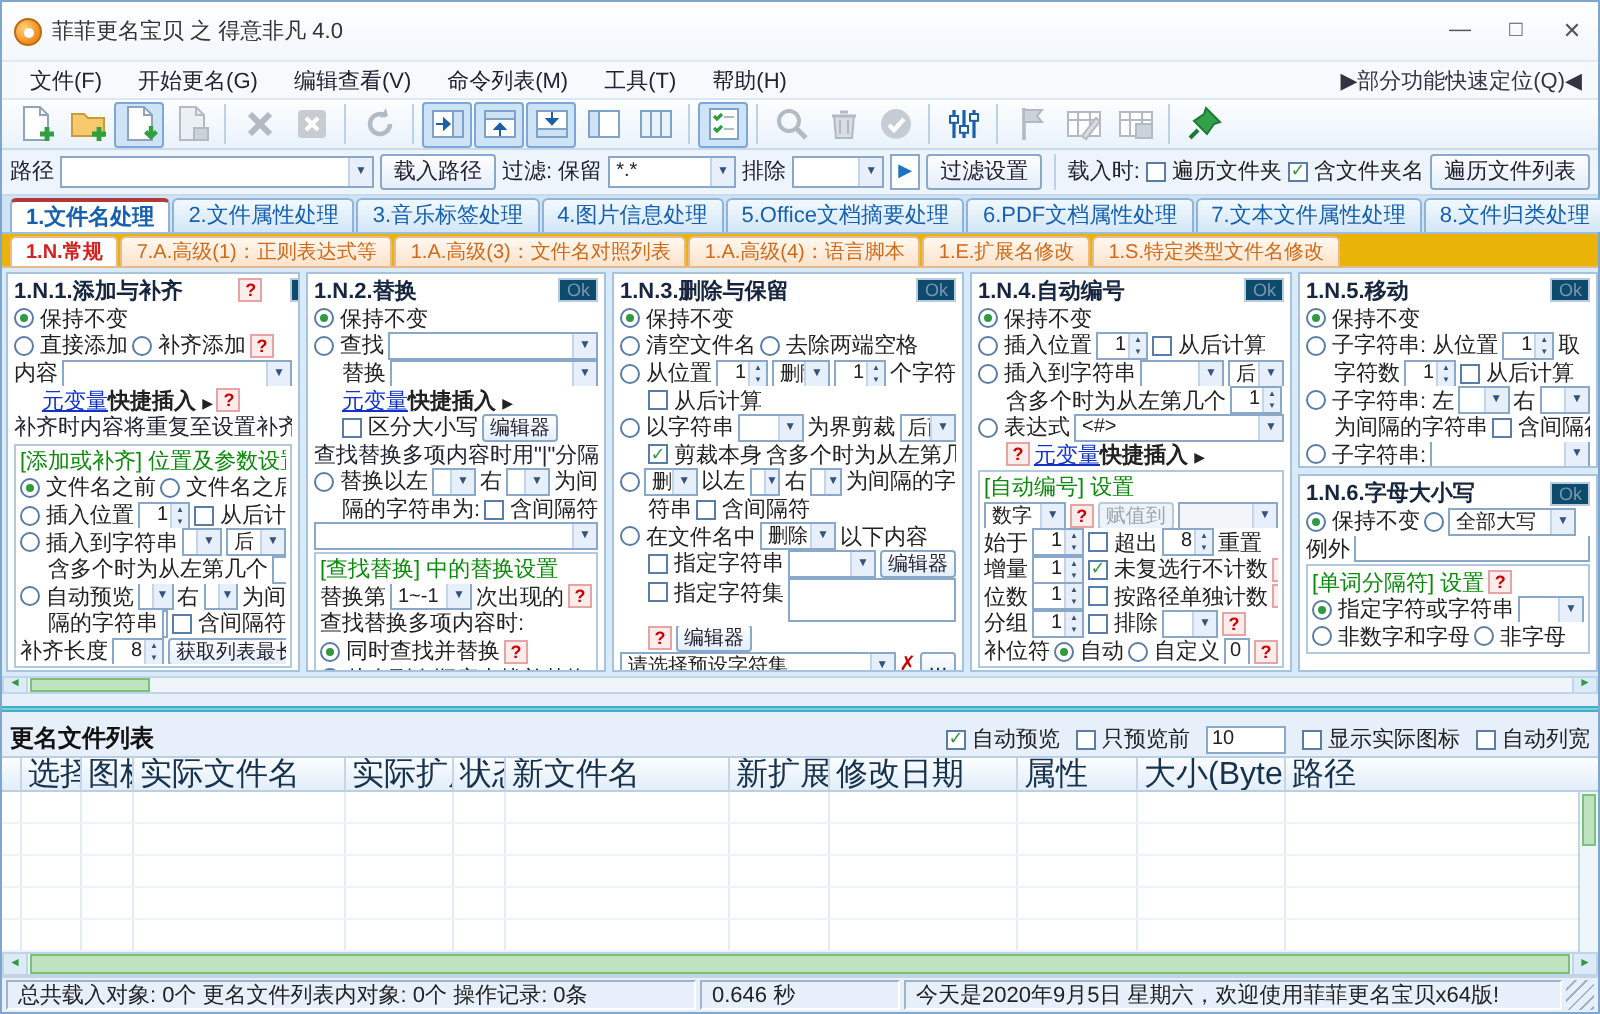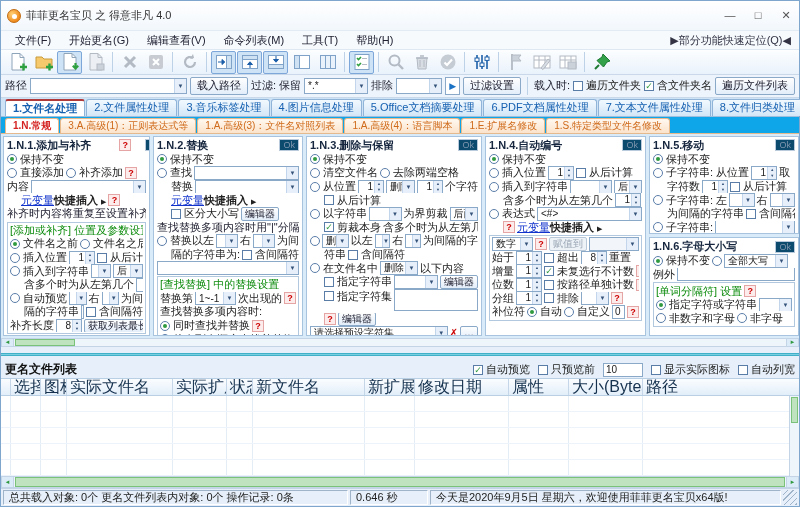--- a/index.html
+++ b/index.html
@@ -41,21 +41,21 @@
   .rc .lt { font-weight:normal; }
   .rd { width:10px; height:10px; border:1px solid #5a7da8; border-radius:50%; background:#fff; display:inline-block; position:relative; flex:none; }
   .rd.on:after { content:""; position:absolute; left:2px; top:2px; width:4px; height:4px; border-radius:50%; background:#2f9a3f; }
   .cb { width:10px; height:10px; border:1px solid #5a7da8; background:#fff; display:inline-flex; align-items:center; justify-content:center; font-size:9px; color:#2f9a3f; font-weight:bold; flex:none; }
   .ind { margin-left:14px; }
 
   
   .tabs1 { height:19px; background:#cfe3f6; display:flex; align-items:flex-end; padding:2px 2px 0 4px; gap:1px; border-bottom:1px solid #9dbedd; }
   .tab1 { height:17px; padding:0 7px; display:flex; align-items:center; font-size:11px; color:#1560b0; background:linear-gradient(#f2f9ff,#d3e6f7); border:1px solid #8fb4d8; border-bottom:none; border-radius:3px 3px 0 0; white-space:nowrap; }
   .tab1.act { background:#fff; font-weight:bold; border-top:2px solid #b03a3a; }
-  .tabs2 { height:17px; background:#0ea5e9; display:flex; align-items:flex-end; padding:1px 2px 0 4px; gap:1px; border-bottom:1px solid #e4b98e; }
+  .tabs2 { height:17px; background:#eab308; display:flex; align-items:flex-end; padding:1px 2px 0 4px; gap:1px; border-bottom:1px solid #e4b98e; }
   .tab2 { height:15px; padding:0 7px; display:flex; align-items:center; font-size:10px; color:#cf6a1a; background:linear-gradient(#fff8f0,#fbe3cb); border:1px solid #e8b98a; border-bottom:none; border-radius:3px 3px 0 0; white-space:nowrap; }
   .tab2.act { background:#fff; color:#d42222; font-weight:bold; }
 
   
   .panels { height:204px; background:#d9eaf9; display:flex; gap:3px; padding:2px; }
   .pcol { display:flex; flex-direction:column; gap:3px; }
   .panel { background:#fff; border:1px solid #a8c3dd; padding:1px 3px; overflow:hidden; flex:1; }
   .phead { display:flex; align-items:center; height:15px; gap:14px; }
   .ptitle { font-weight:bold; color:#16263e; font-size:11px; white-space:nowrap; }
   .psp { flex:1; }
@@ -314,21 +314,21 @@
       <span class="tab1">2.文件属性处理</span>
       <span class="tab1">3.音乐标签处理</span>
       <span class="tab1">4.图片信息处理</span>
       <span class="tab1">5.Office文档摘要处理</span>
       <span class="tab1">6.PDF文档属性处理</span>
       <span class="tab1">7.文本文件属性处理</span>
       <span class="tab1">8.文件归类处理</span>
     </div>
   <div class="tabs2" id="tabs2">
       <span class="tab2 act">1.N.常规</span>
-      <span class="tab2">3.A.高级(1)：正则表达式等</span>
+      <span class="tab2">7.A.高级(1)：正则表达式等</span>
       <span class="tab2">1.A.高级(3)：文件名对照列表</span>
       <span class="tab2">1.A.高级(4)：语言脚本</span>
       <span class="tab2">1.E.扩展名修改</span>
       <span class="tab2">1.S.特定类型文件名修改</span>
     </div>
 
   <div class="panels" id="panels">
       <div class="pcol" style="width: 147px; flex: 0 0 auto;">
         <div class="panel">
           <div class="phead">
@@ -771,20 +771,23 @@
             <span class="combo" style="height: 14px; flex: 1 1 0%;">
               <span class="cv">&lt;#&gt;</span>
               <span class="ca">▼</span>
             </span>
           </div>
           <div class="rowc">
             <span class="help ind">?</span>
             <span><u class="lk">元变量</u><b class="lt">快捷插入</b> <i class="ar">▶</i></span>
           </div>
           <div class="gbox">
+            <div class="rowc">
+              <span class="glab">[自动编号] 设置</span>
+            </div>
             <div class="rowc">
               <span class="combo" style="height: 14px; width: 44px;">
                 <span class="cv">数字</span>
                 <span class="ca">▼</span>
               </span>
               <span class="help">?</span>
               <span class="pbtn sm disb">赋值到</span>
               <span class="combo disc" style="height: 14px; width: 54px;">
                 <span class="cv"><user0></user0></span>
                 <span class="ca">▼</span>
@@ -1128,17 +1131,17 @@
       </div>
   </div>
   <div class="hscroll" style="height:12px">
     <span class="harr">◄</span>
     <span class="hthumb" style="flex:1"></span>
     <span class="harr r">►</span>
   </div>
 
   <div class="statusbar" id="statusbar">
       <span class="seg" style="width: 345px;">总共载入对象: 0个  更名文件列表内对象: 0个  操作记录: 0条</span>
-      <span class="seg" style="width: 78px;">0.646 秒</span>
+      <span class="seg" style="width: 100px;">0.646 秒</span>
       <span class="seg" style="flex: 1 1 0%;">今天是2020年9月5日 星期六，欢迎使用菲菲更名宝贝x64版!</span>
       <span class="grip"></span>
     </div>
 </div>
 
 </body></html>

